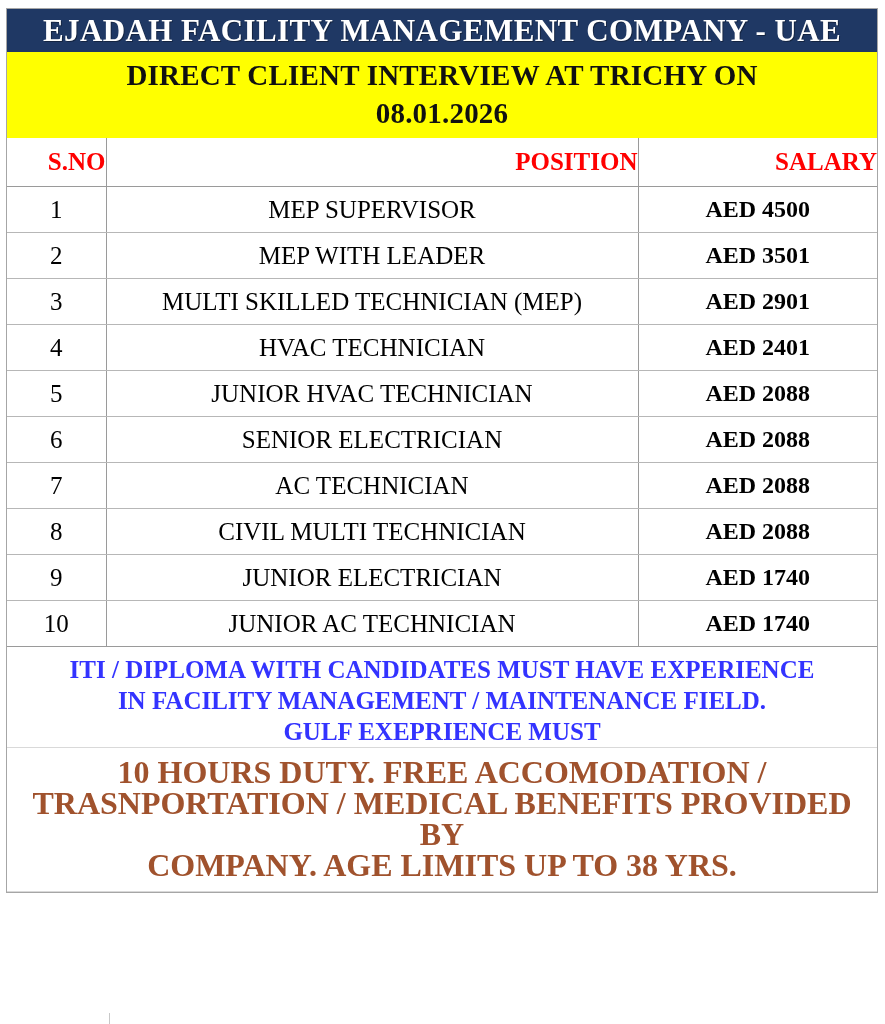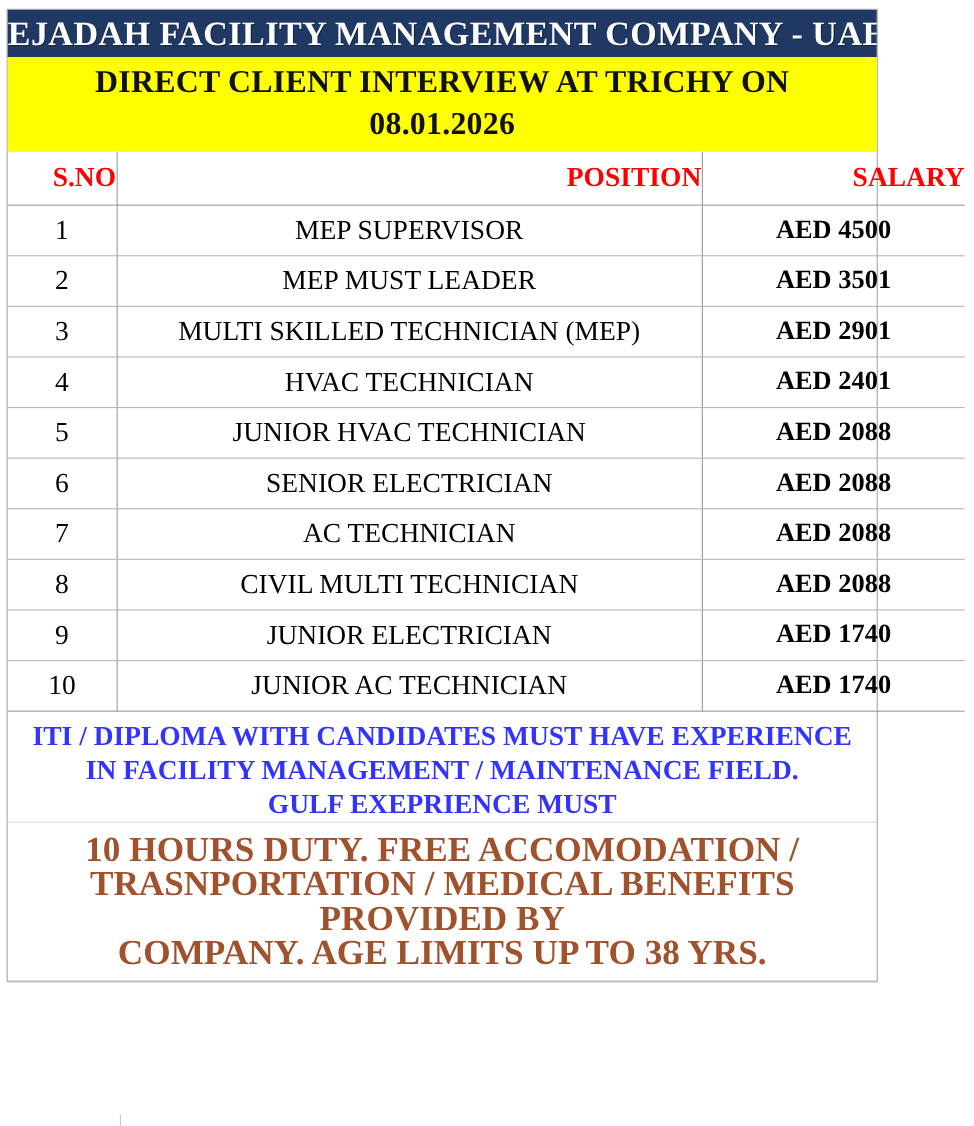--- a/index.html
+++ b/index.html
@@ -12,21 +12,21 @@
     height: 1024px;
     font-family: "Liberation Serif", "DejaVu Serif", serif;
     -webkit-font-smoothing: none;
     overflow: hidden;
   }
 
   #poster {
     position: absolute;
     left: 6px;
     top: 8px;
-    width: 792px;
+    width: 872px;
     box-sizing: border-box;
     border: 1px solid #a6a6a6;
     background: #ffffff;
   }
 
   
   .company-banner {
     background: #1F3864;
     color: #ffffff;
     text-align: center;
@@ -176,21 +176,21 @@
       </tr>
     </thead>
     <tbody id="jobs-body">
         <tr>
           <td class="col-sno">1</td>
           <td class="col-pos">MEP SUPERVISOR</td>
           <td class="col-sal">AED 4500</td>
         </tr>
         <tr>
           <td class="col-sno">2</td>
-          <td class="col-pos">MEP MUST  LEADER</td>
+          <td class="col-pos">MEP WITH  LEADER</td>
           <td class="col-sal">AED 3501</td>
         </tr>
         <tr>
           <td class="col-sno">3</td>
           <td class="col-pos">MULTI  SKILLED  TECHNICIAN  (MEP)</td>
           <td class="col-sal">AED 2901</td>
         </tr>
         <tr>
           <td class="col-sno">4</td>
           <td class="col-pos">HVAC  TECHNICIAN</td>

